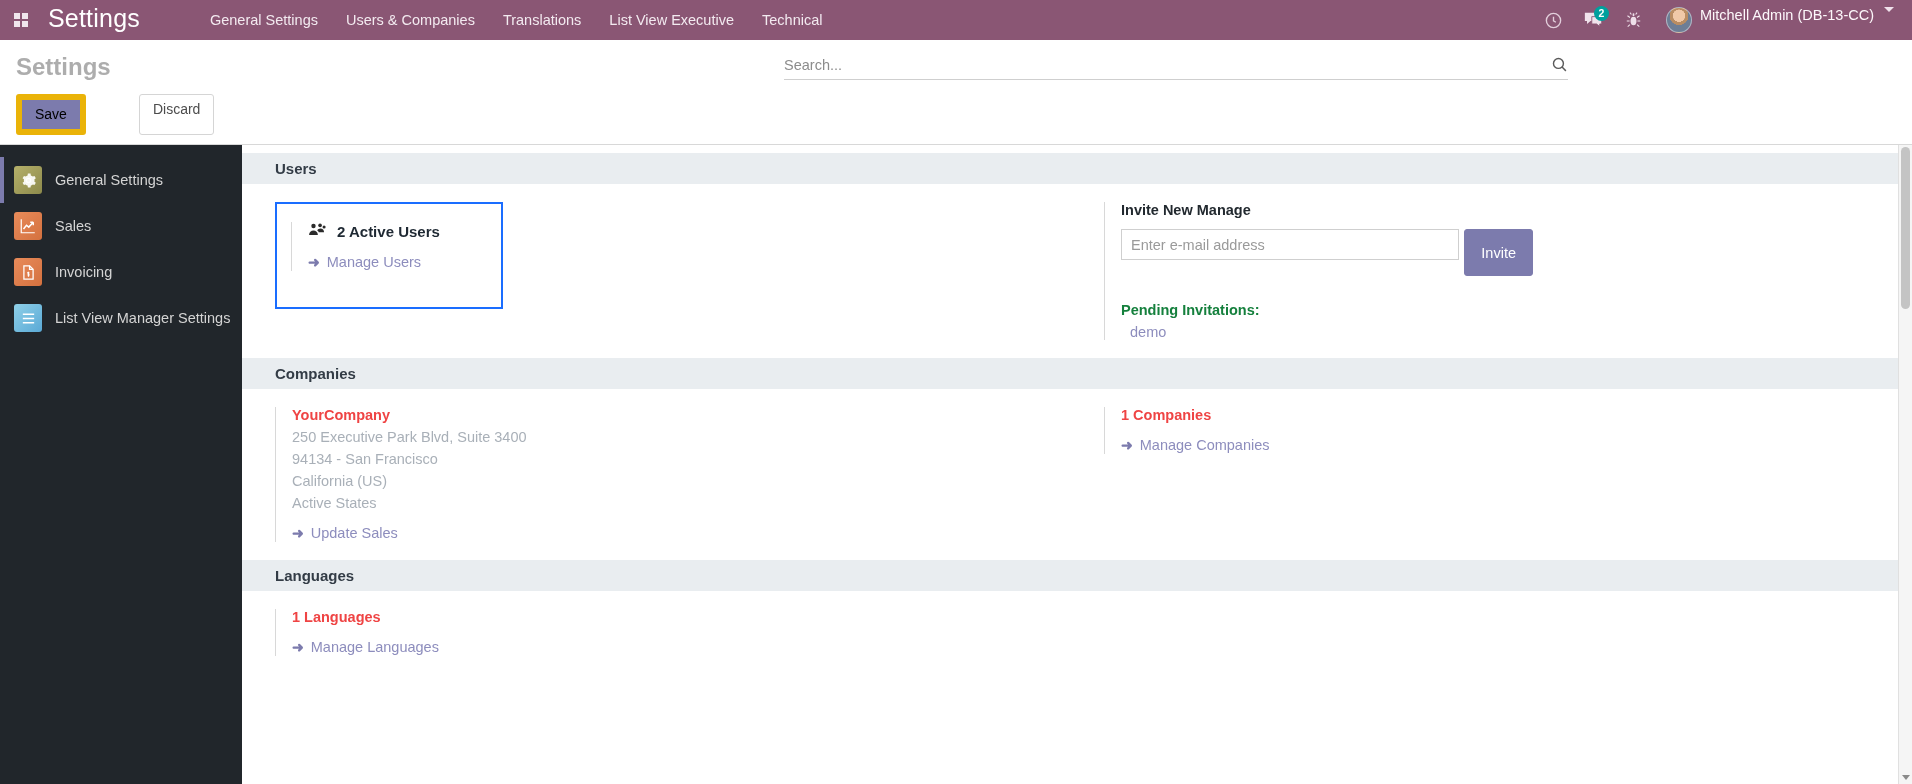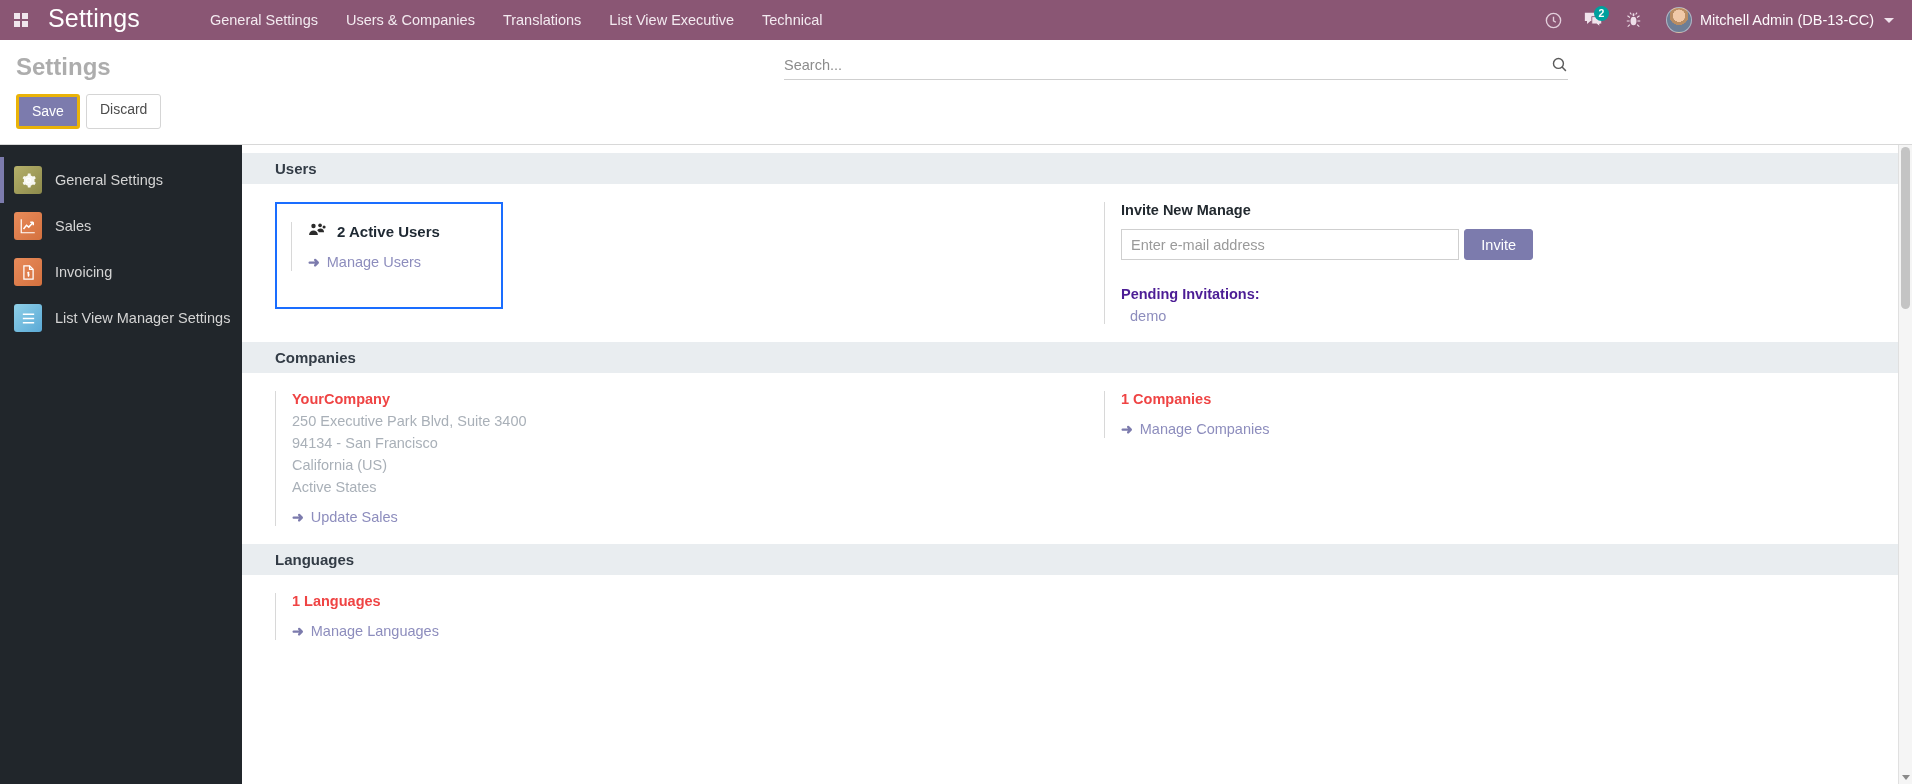--- a/index.html
+++ b/index.html
@@ -46,21 +46,21 @@
     position: relative; cursor: pointer;
   }
   .badge {
     position: absolute; top: 6px; right: 3px;
     background: #00A09D; color: #fff;
     font-size: 10.5px; font-weight: 700;
     min-width: 15px; height: 15px; line-height: 15px;
     border-radius: 8px; text-align: center; padding: 0 3px;
   }
   .user-menu {
-    display: flex; align-items: center; gap: 8px;
+    display: flex; gap: 8px;
     padding: 0 4px 0 10px; cursor: pointer;
   }
   .avatar {
     width: 26px; height: 26px; border-radius: 50%;
     background: radial-gradient(circle at 50% 32%, #f0c9a8 0 30%, #b98d63 31% 46%, #6d7e96 47% 100%);
     border: 1px solid rgba(255,255,255,.45);
     overflow: hidden; flex: none;
   }
   .user-name { font-size: 14.5px; color: #fdf8fb; white-space: nowrap; }
   .caret {
@@ -79,22 +79,22 @@
   }
   .breadcrumb {
     font-size: 24px; font-weight: bold; color: #adadad;
     padding-top: 13px; padding-left: 0px;
   }
   .btn-row { display: flex; gap: 6px; margin-top: 13px; }
   .btn {
     font-size: 14px; padding: 5px 13px 6px;
     border-radius: 3px; cursor: pointer; line-height: 1.3;
   }
-  .btn-save { background: #7c7bad; color: #ffffff; border: 3px solid #eab308; }
-  .btn-discard { background: #fff; color: #4c4c4c; border: 1px solid #d5d5d5; }
+  .btn-save { background: #7c7bad; color: #000000; border: 6px solid #eab308; }
+  .btn-discard { background: #fff; color: #4c4c4c; border: 1px solid #d5d5d5; margin-left: 47px; }
 
   .searchview {
     position: absolute; top: 16px; left: 784px; width: 784px;
     border-bottom: 1px solid #cfcfcf;
     display: flex; align-items: center; padding-bottom: 6px;
   }
   .searchview input {
     flex: 1; border: none; outline: none;
     font-size: 14.5px; color: #4c4c4c;
     font-family: "Liberation Sans", sans-serif;
@@ -170,25 +170,25 @@
   .invite-row { display: flex; align-items: stretch; max-width: 412px; }
   .invite-row input {
     flex: 1; border: 1px solid #cfcfcf; padding: 6px 9px;
     font-size: 14.5px; color: #4c4c4c; outline: none;
     font-family: "Liberation Sans", sans-serif; height: 31px;
   }
   .invite-row input::placeholder { color: #9a9a9a; }
   .btn-invite {
     background: #7c7bad; color: #fff; border: 1px solid #7c7bad;
     font-size: 14.5px; padding: 0 16px; cursor: pointer;
-    border-radius: 3px; margin-left: 5px; height: 31px;
+    border-radius: 3px; margin-left: 5px; height: 47px;
     align-self: center;
   }
   .pending-label {
-    font-size: 14.5px; font-weight: bold; color: #4c1d95;
+    font-size: 14.5px; font-weight: bold; color: #15803d;
     margin-top: 26px;
   }
   .pending-item {
     color: #8d8dbd; font-size: 14.5px; margin-top: 6px;
     padding-left: 9px; cursor: pointer;
   }
 
   .company-name { font-size: 14.5px; font-weight: bold; color: #ef4444; }
   .company-line { font-size: 14.5px; color: #a9b0b8; margin-top: 6px; }
   .company-line:first-of-type { margin-top: 8px; }

